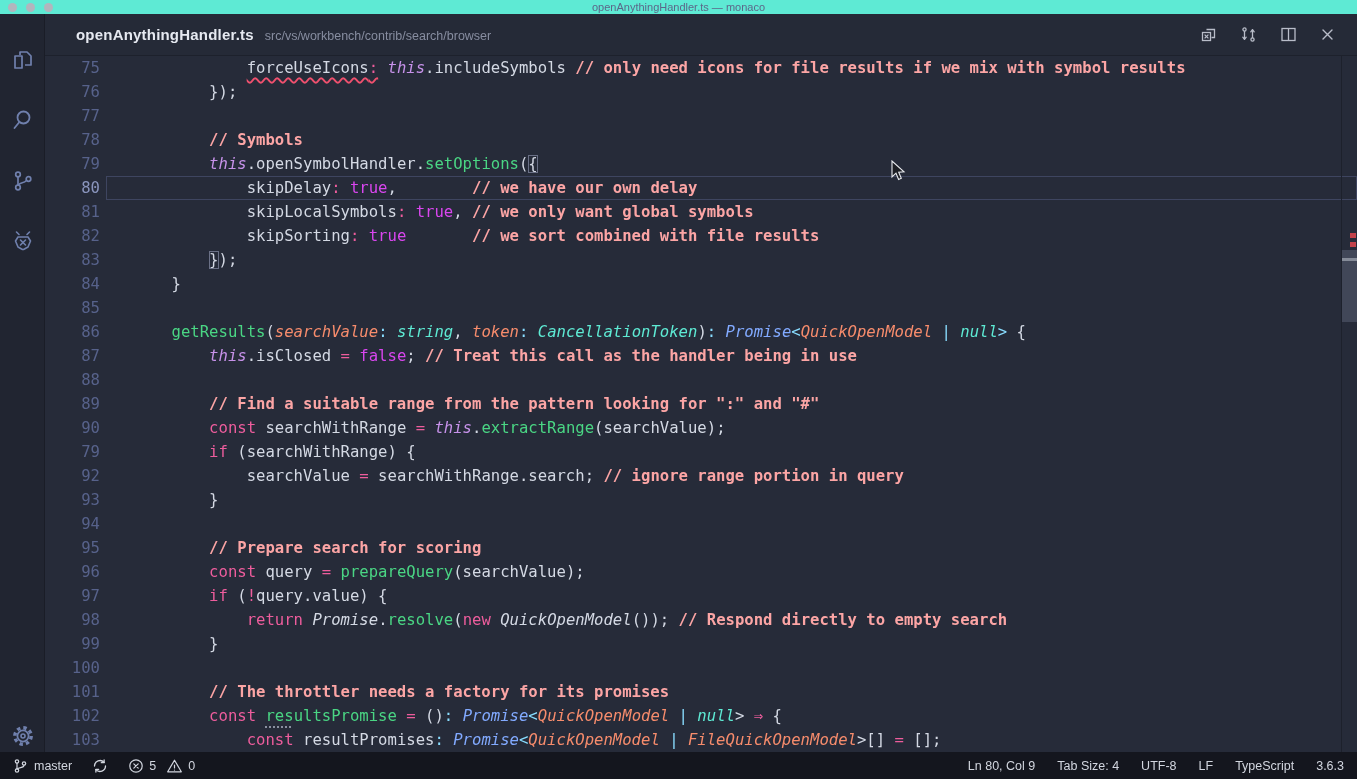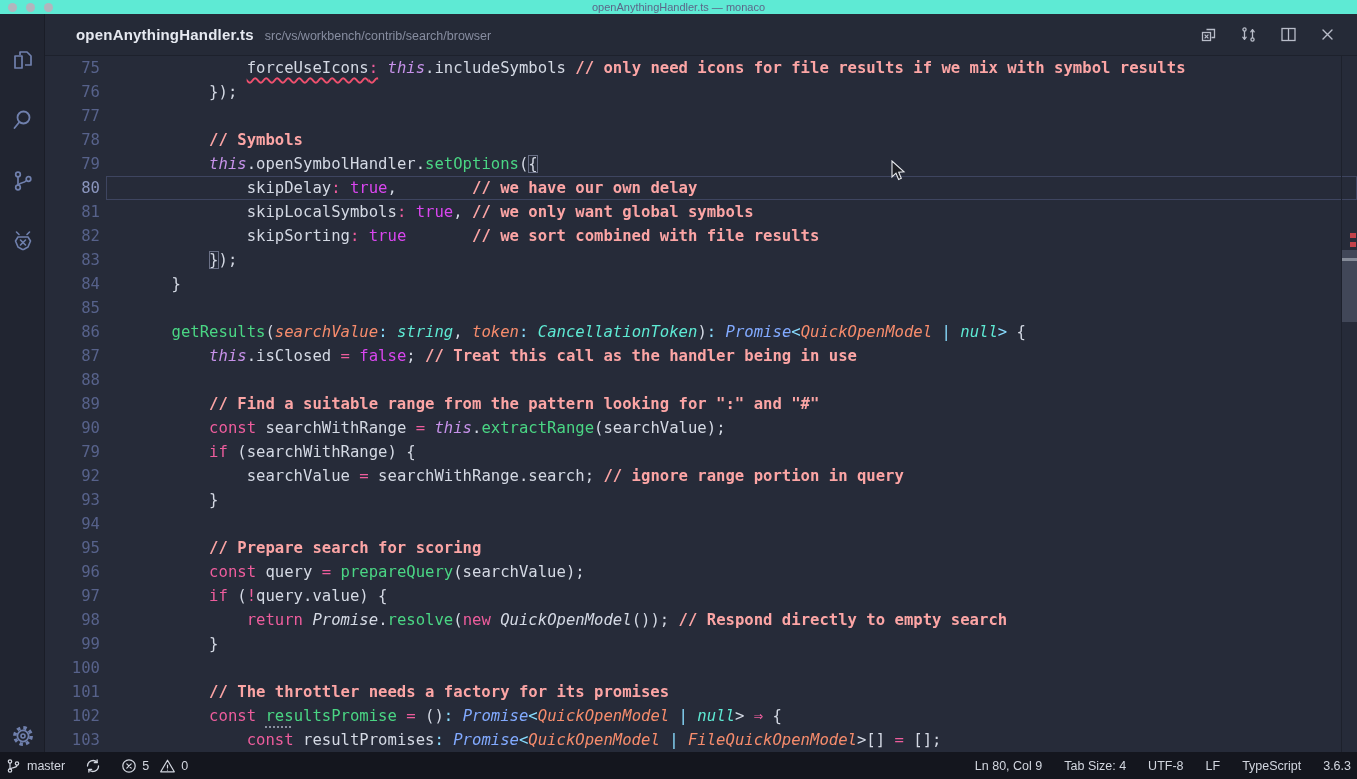--- a/index.html
+++ b/index.html
@@ -53,21 +53,21 @@
 
   
   .ruler-sep { position:absolute; top:0; bottom:0; right:15px; width:1px; background:#1d212c; z-index:3; }
   .scroll-thumb { position:absolute; right:0; width:15px; top:194px; height:72px; background:rgba(110,118,140,.38); z-index:3; cursor:pointer; }
   .scroll-thumb::before { content:""; position:absolute; top:8px; left:0; right:0; height:3px; background:rgba(190,195,205,.55); }
   .ruler-mark { position:absolute; right:1px; width:6px; height:5px; background:#c2424a; z-index:4; }
   .ruler-mark.m1 { top:177px; }
   .ruler-mark.m2 { top:186px; }
 
   
-  .statusbar { position:absolute; bottom:0; left:0; right:0; height:27px; background:#14161e; display:flex; align-items:center; padding:0 6px; color:#d2d6df; font-size:12.5px; }
+  .statusbar { position:absolute; bottom:0; left:0; right:0; height:27px; background:#14161e; display:flex; align-items:center; padding:0 13px; color:#d2d6df; font-size:12.5px; }
   .sb-group { display:flex; align-items:center; gap:6px; cursor:pointer; }
   .sb-left { display:flex; align-items:center; gap:20px; }
   .sb-right { margin-left:auto; display:flex; align-items:center; gap:22px; }
   .sb-right span { cursor:pointer; }
   .sb-problems { display:flex; align-items:center; gap:5px; }
   .statusbar svg { display:block; }
 
   
   .mouse { position:absolute; left:890px; top:160px; z-index:10; pointer-events:none; }
 </style>

